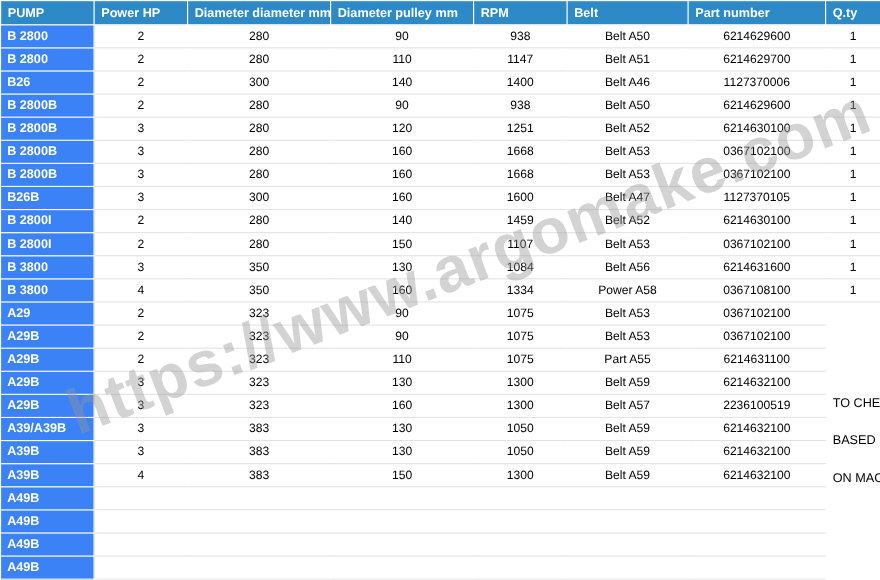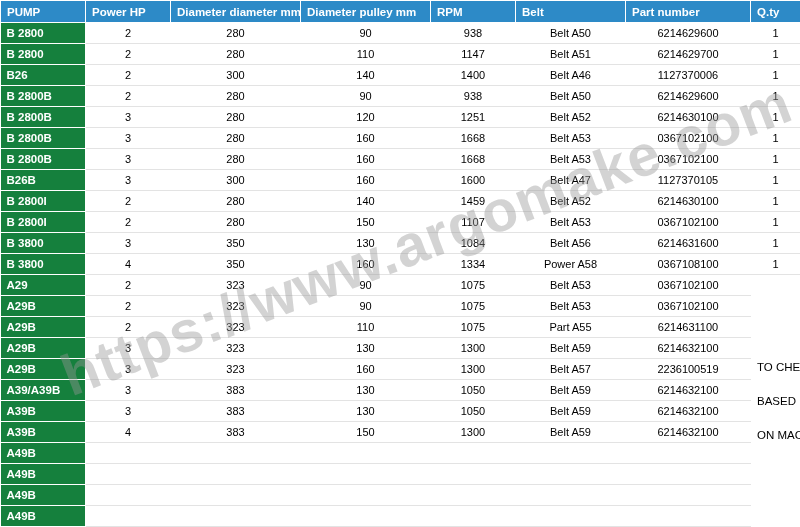--- a/index.html
+++ b/index.html
@@ -52,21 +52,21 @@
   table.pump-table tbody td {
     height: 20px;
     padding: 0 6px;
     text-align: center;
     border-bottom: 1px solid #e3e3e3;
     border-right: 1px solid #ffffff;
     white-space: nowrap;
     background: #ffffff;
   }
   table.pump-table tbody td.pump-cell {
-    background: #15803d;
+    background: #3b82f6;
     color: #ffffff;
     font-weight: bold;
     text-align: left;
     border-bottom: 1px solid #ffffff;
     border-right: 1px solid #ffffff;
     font-size: 11.5px;
     margin-left: 44px;
   }
   table.pump-table tbody td.belt-cell {
     text-align: center;

